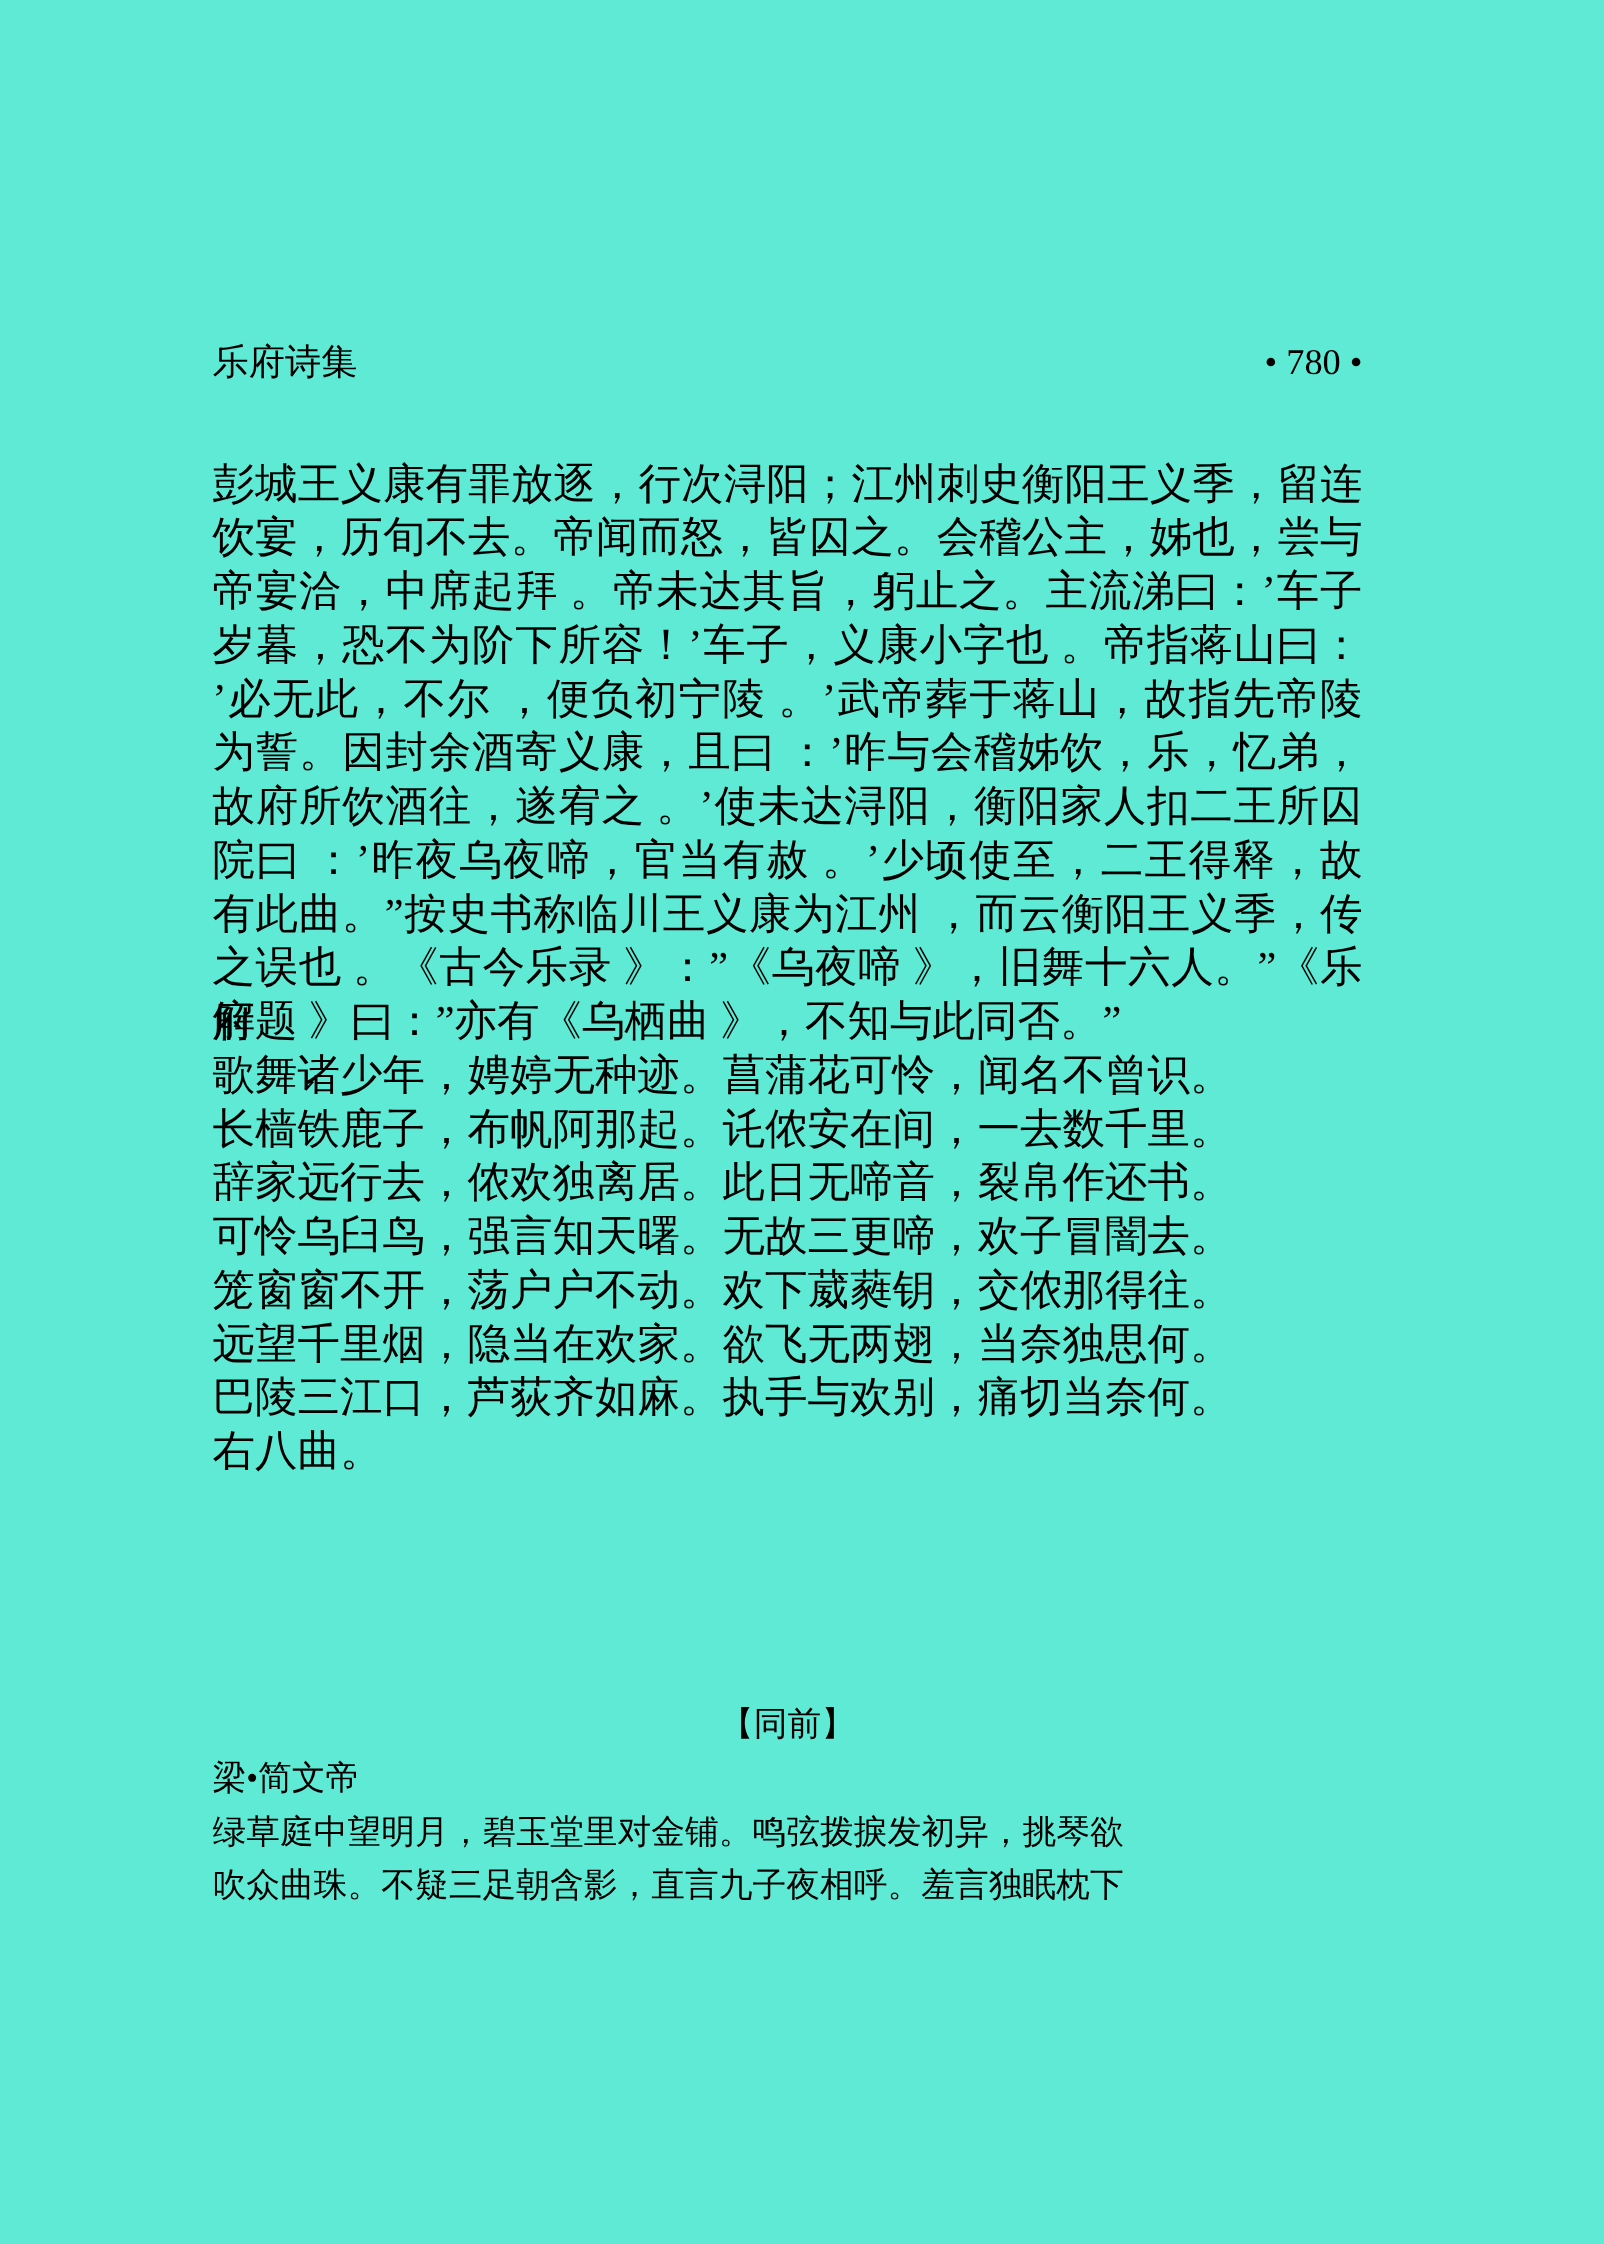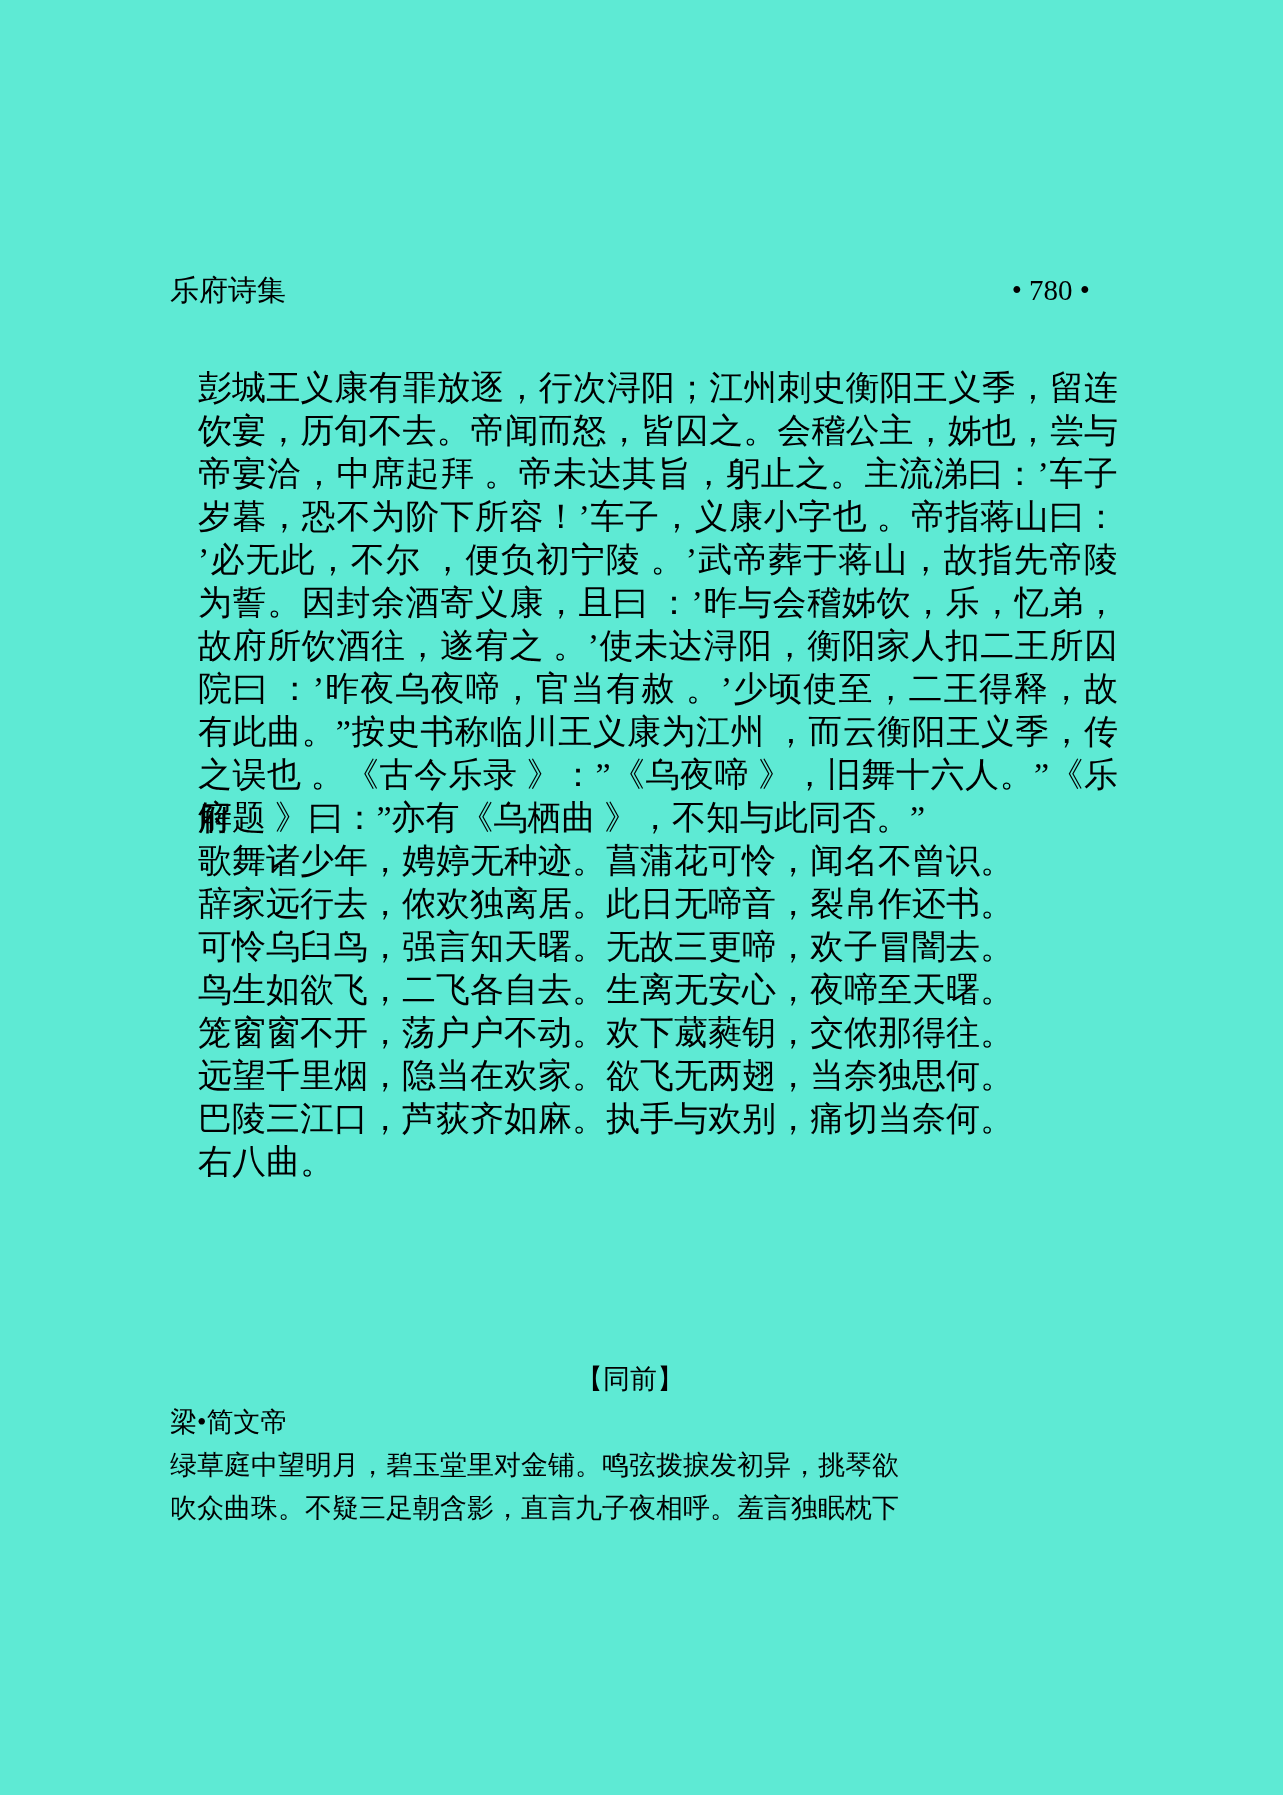--- a/index.html
+++ b/index.html
@@ -27,21 +27,20 @@
     font-size: 29px;
     line-height: 36px;
   }
   .body-block {
     position: absolute;
     left: 170px;
     top: 366px;
     width: 920px;
     font-size: 34px;
     line-height: 43px;
-    margin-left: 28px;
   }
   .line {
     height: 43px;
     white-space: pre;
     text-align: left;
   }
   .line.just {
     white-space: normal;
     text-align: justify;
     text-align-last: justify;
@@ -75,23 +74,23 @@
     <div class="line just">帝宴洽，中席起拜 。帝未达其旨，躬止之。主流涕曰：’车子</div>
     <div class="line just">岁暮，恐不为阶下所容！’车子，义康小字也 。帝指蒋山曰：</div>
     <div class="line just">’必无此，不尔 ，便负初宁陵 。’武帝葬于蒋山，故指先帝陵</div>
     <div class="line just">为誓。因封余酒寄义康，且曰 ：’昨与会稽姊饮，乐，忆弟，</div>
     <div class="line just">故府所饮酒往，遂宥之 。’使未达浔阳，衡阳家人扣二王所囚</div>
     <div class="line just">院曰 ：’昨夜乌夜啼，官当有赦 。’少顷使至，二王得释，故</div>
     <div class="line just">有此曲。”按史书称临川王义康为江州 ，而云衡阳王义季，传</div>
     <div class="line just">之误也 。《古今乐录 》：”《乌夜啼 》，旧舞十六人。”《乐府</div>
     <div class="line">解题 》曰：”亦有《乌栖曲 》，不知与此同否。”</div>
     <div class="line">歌舞诸少年，娉婷无种迹。菖蒲花可怜，闻名不曾识。</div>
+    <div class="line">长樯铁鹿子，布帆阿那起。讬侬安在间，一去数千里。</div>
     <div class="line">辞家远行去，侬欢独离居。此日无啼音，裂帛作还书。</div>
     <div class="line">可怜乌臼鸟，强言知天曙。无故三更啼，欢子冒闇去。</div>
-    <div class="line">鸟生如欲飞，二飞各自去。生离无安心，夜啼至天曙。</div>
     <div class="line">笼窗窗不开，荡户户不动。欢下葳蕤钥，交侬那得往。</div>
     <div class="line">远望千里烟，隐当在欢家。欲飞无两翅，当奈独思何。</div>
     <div class="line">巴陵三江口，芦荻齐如麻。执手与欢别，痛切当奈何。</div>
     <div class="line">右八曲。</div>
   </div>
 
   <div class="section-block">
     <div class="section-title">【同前】</div>
     <div class="line">梁•简文帝</div>
     <div class="line">绿草庭中望明月，碧玉堂里对金铺。鸣弦拨捩发初异，挑琴欲</div>

